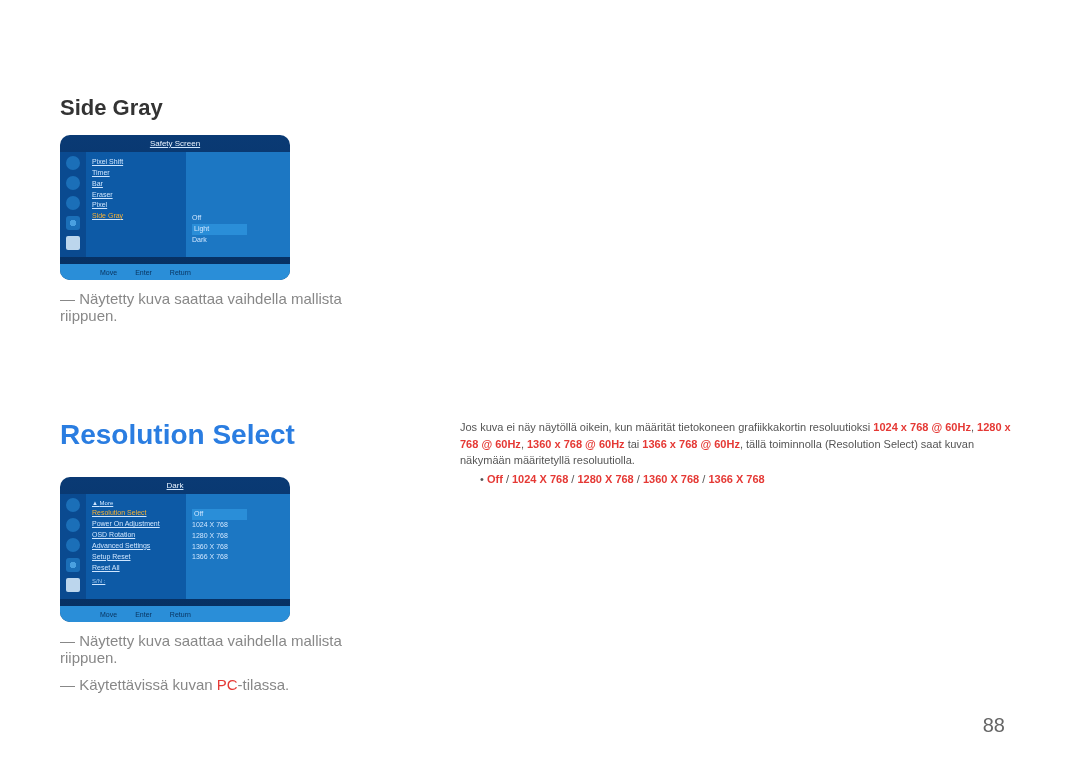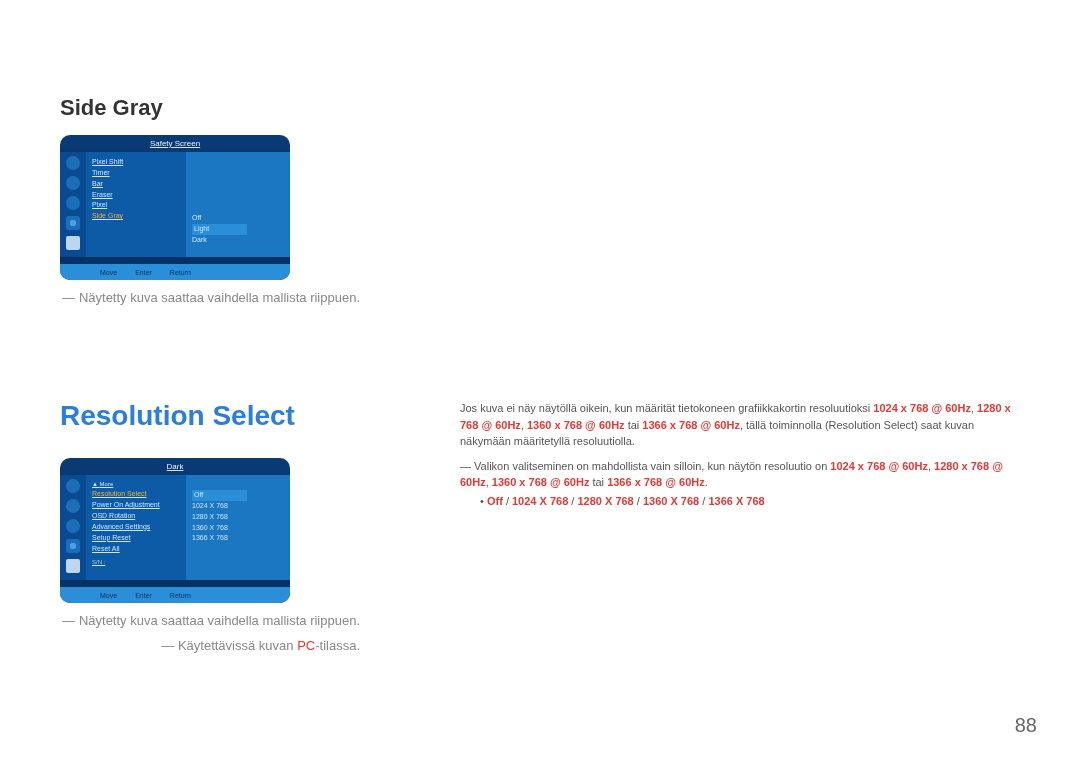--- a/index.html
+++ b/index.html
@@ -83,32 +83,31 @@
     background: #2a8ed8;
     color: #0a3a74;
     font-size: 7px;
     display: flex;
     gap: 18px;
     align-items: center;
     padding-left: 40px;
   }
   .osd-footer span { color: #08335f; }
   .caption {
-    font-size: 13px; color: #888;
+    font-size: 15px; color: #888;
     margin-top: 10px;
-    text-align: right;
   }
   .caption::before { content: "― "; color:#888; }
   .pc-red { color: #e53935; font-weight: normal; }
   .o { color: #e53935; font-weight: bold; }
   .sep { color: #555; }
   .bul { padding-left: 4px; }
   .bul::before { content: "• "; color:#555; }
   .note-dash::before { content: "― "; color:#555; }
-  .pg-num { position: absolute; bottom: 26px; right: 43px; font-size: 20px; color: #666; margin-left: 44px; }
+  .pg-num { position: absolute; bottom: 26px; right: 75px; font-size: 20px; color: #666; margin-left: 44px; }
   .sec2-wrap { margin-top: 95px; }
   .bodytext { font-size: 11px; color:#555; line-height:1.5; }
 </style>
 </head>
 <body>
 
 <div class="col-left">
   <div class="section-heading">Side Gray</div>
 
   <div class="osd">
@@ -195,24 +194,20 @@
     <div class="caption">
       <span>Käytettävissä kuvan </span><span class="pc-red">PC</span><span>-tilassa.</span>
     </div>
   </div>
 
   <div class="col-right">
     <div class="bodytext">
       <span>Jos kuva ei näy näytöllä oikein, kun määrität tietokoneen grafiikkakortin resoluutioksi </span>
       <span class="o">1024 x 768 @ 60Hz</span>, <span class="o">1280 x 768 @ 60Hz</span>, <span class="o">1360 x 768 @ 60Hz</span><span> tai </span><span class="o">1366 x 768 @ 60Hz</span><span>, tällä toiminnolla (Resolution Select) saat kuvan näkymään määritetyllä resoluutiolla.</span>
     </div>
-    <div class="bodytext note-dash" style="margin-top:8px">
-      <span>Valikon valitseminen on mahdollista vain silloin, kun näytön resoluutio on </span>
-      <span class="o">1024 x 768 @ 60Hz</span>, <span class="o">1280 x 768 @ 60Hz</span>, <span class="o">1360 x 768 @ 60Hz</span><span> tai </span><span class="o">1366 x 768 @ 60Hz</span>.
-    </div>
     <div class="bodytext bul" style="margin-top:2px;padding-left:20px">
       <span class="o">Off</span> <span class="sep">/</span>
       <span class="o">1024 X 768</span> <span class="sep">/</span>
       <span class="o">1280 X 768</span> <span class="sep">/</span>
       <span class="o">1360 X 768</span> <span class="sep">/</span>
       <span class="o">1366 X 768</span>
     </div>
   </div>
   <div class="clear"></div>
 </div>

